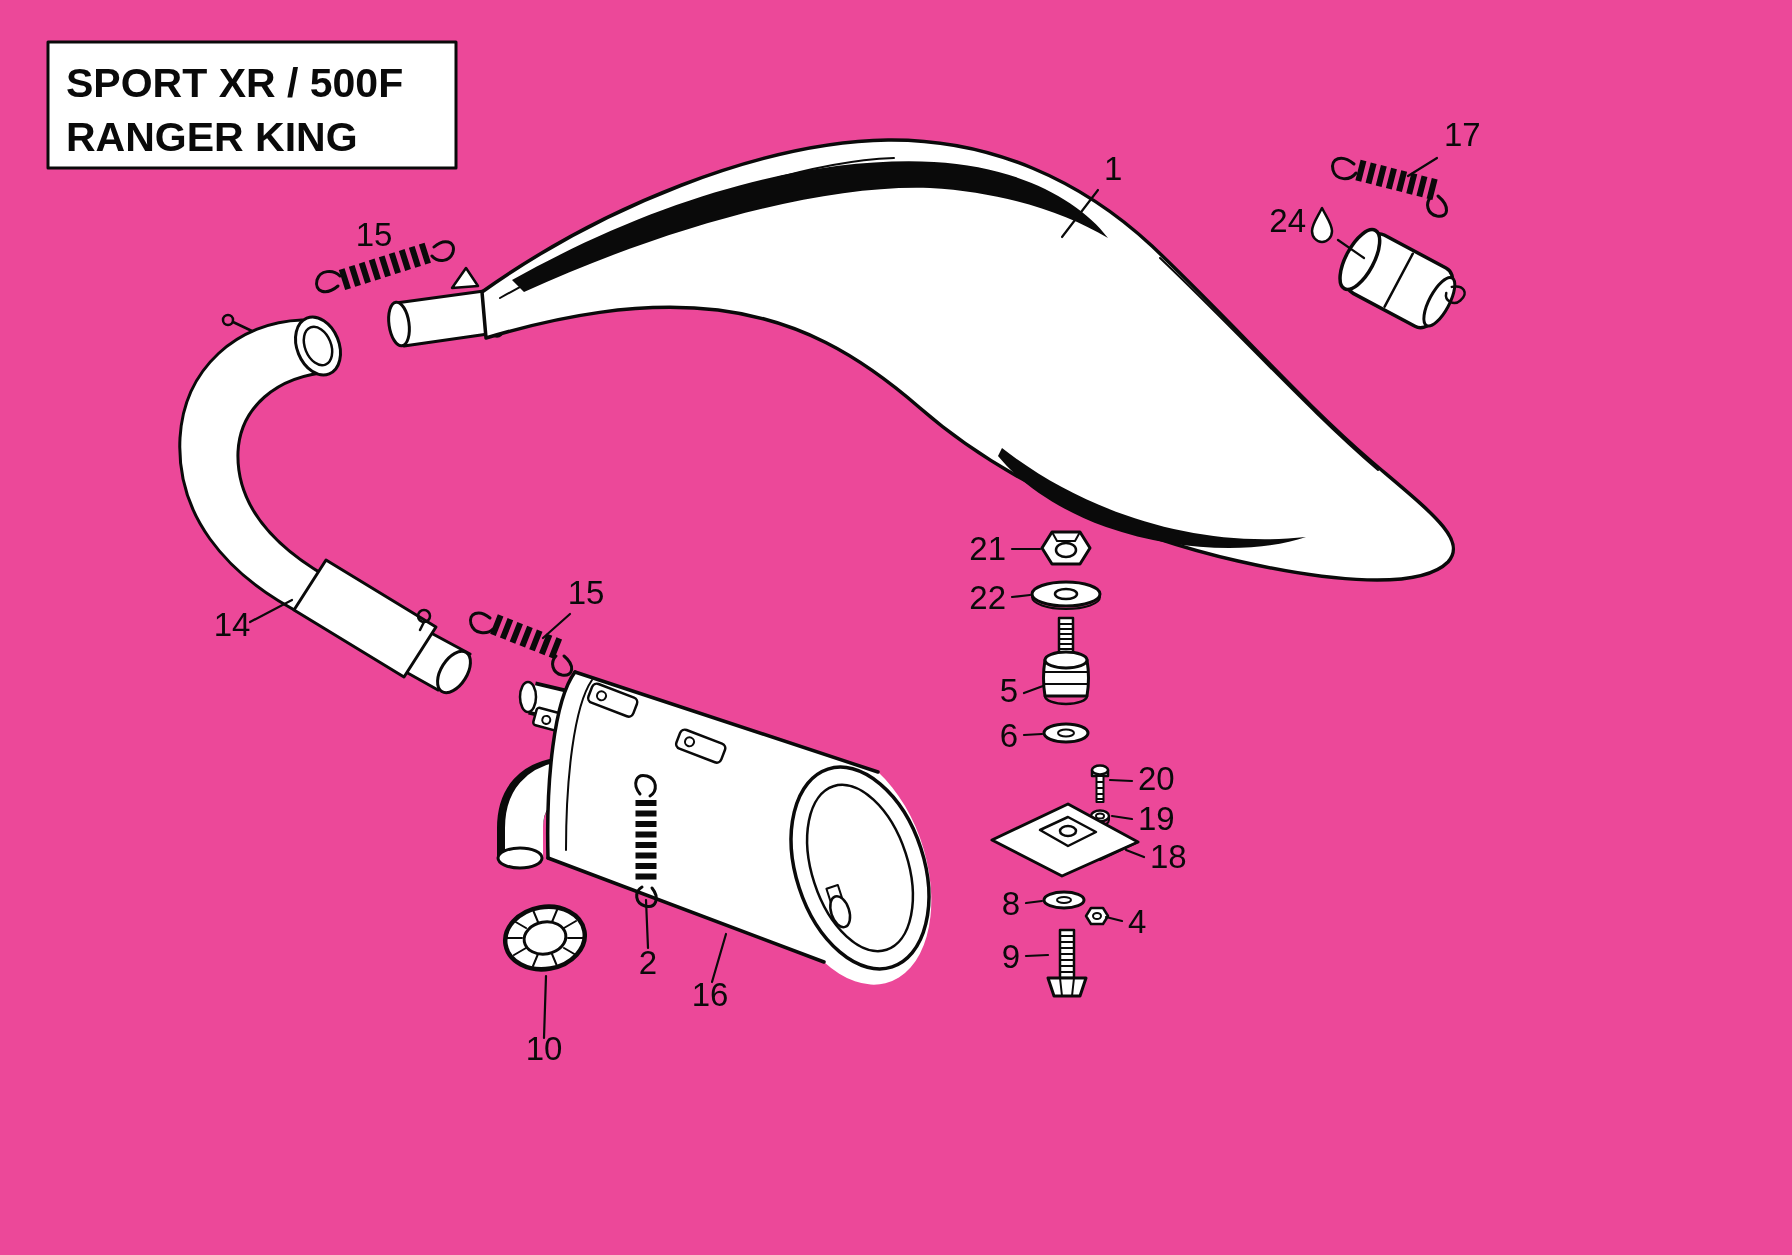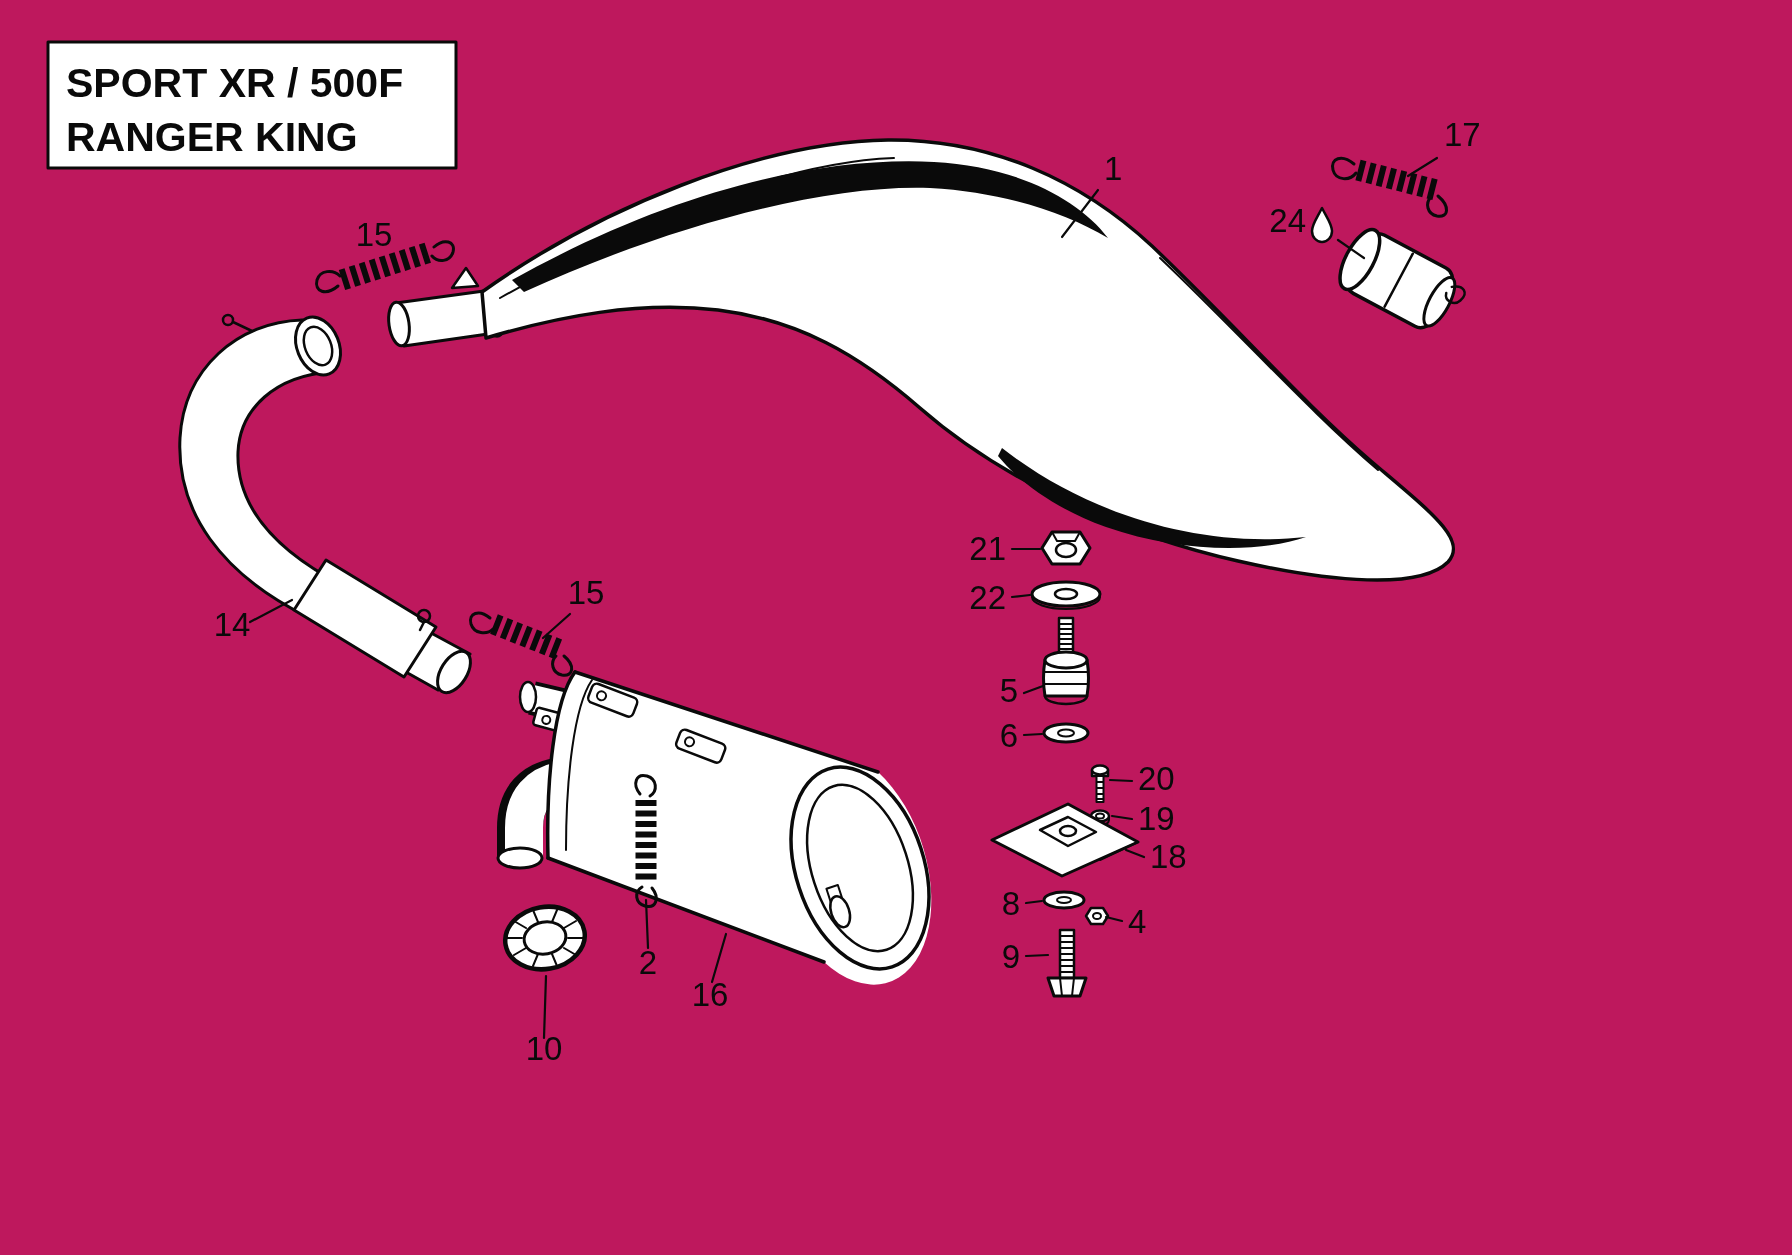--- a/index.html
+++ b/index.html
@@ -1,16 +1,16 @@
 <!DOCTYPE html>
 <html><head>
 <meta charset="utf-8">
 <style>
   html,body{margin:0;padding:0;background:#ffffff;}
-  .stage{position:relative;width:1792px;height:1255px;background:#be185d;overflow:hidden;}
+  .stage{position:relative;width:1792px;height:1255px;background:#ec4899;overflow:hidden;}
   svg{position:absolute;inset:0;display:block;}
   .ln{stroke:#0a0a0a;stroke-linecap:round;stroke-linejoin:round;}
   .fw{fill:#ffffff;}
   .fn{fill:none;}
   .fb{fill:#0a0a0a;stroke:none;}
   .s2{stroke-width:2;}
   .s25{stroke-width:2.5;}
   .s3{stroke-width:3;}
   .s35{stroke-width:3.5;}
   .thread{stroke:#0a0a0a;stroke-width:1.8;fill:none;}

